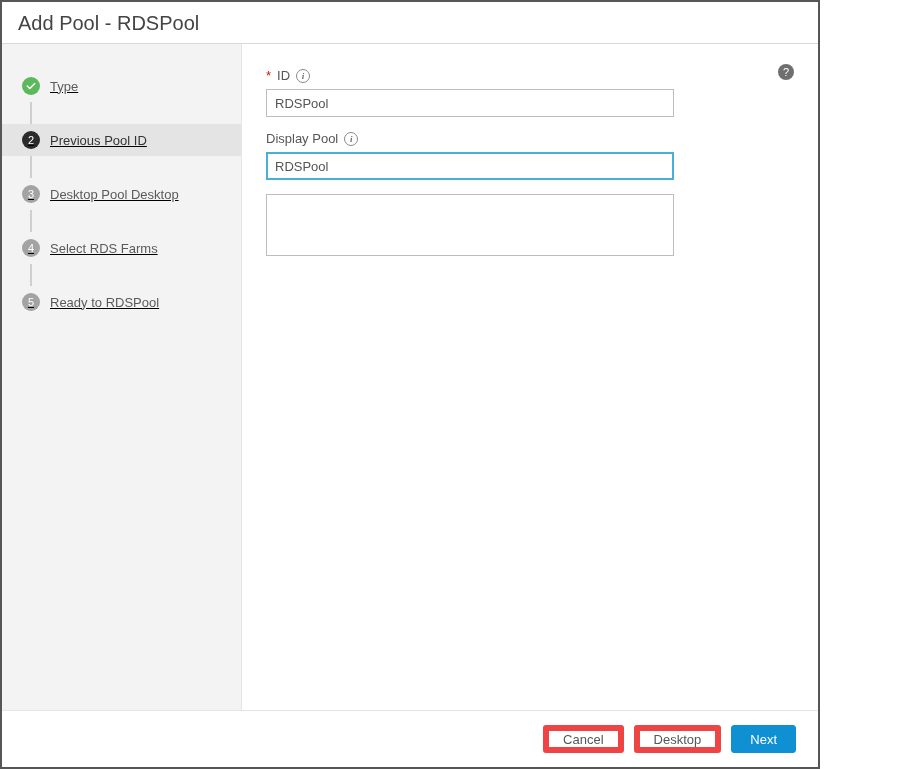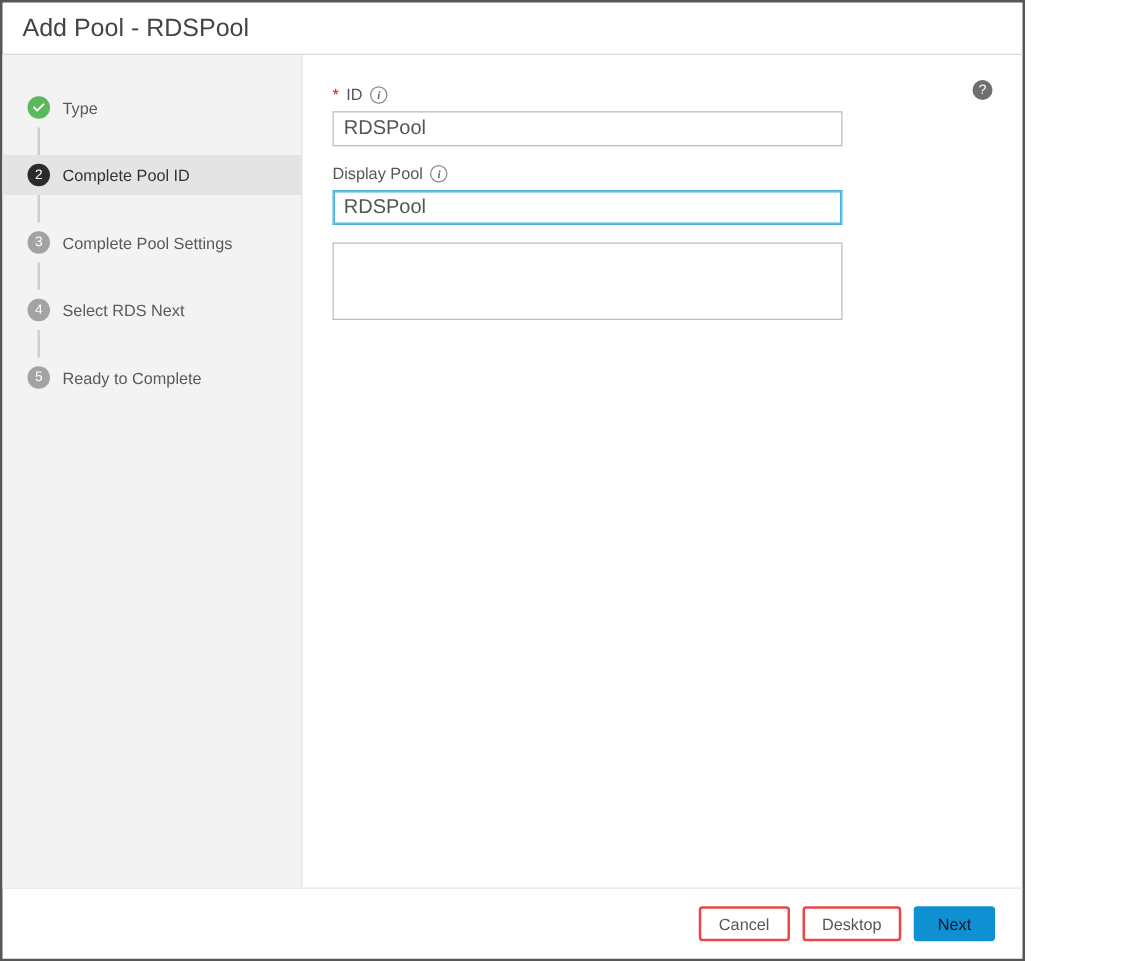--- a/index.html
+++ b/index.html
@@ -12,21 +12,21 @@
     padding:10px 16px 8px 16px; color:#444; font-size:20px; font-weight:400;
     border-bottom:1px solid #d9d9d9;
   }
   .body {
     flex:1; display:flex; min-height:0;
   }
   .sidebar {
     width:240px; background:#f3f3f3; border-right:1px solid #e5e5e5;
     padding-top:26px; position:relative;
   }
-  .step-list { list-style:none; margin:0; padding:0; }
+  .step-list { list-style:none; margin:0; padding:0;text-decoration:underline; }
   .step-item {
     display:flex; align-items:center; padding:4px 16px 4px 20px; height:32px;
     color:#5a5a5a; font-size:13px;
   }
   .step-item.active { background:#e4e4e4; color:#333; }
   .step-circle {
     width:18px; height:18px; border-radius:50%; background:#a3a3a3; color:#fff;
     font-size:11px; display:flex; align-items:center; justify-content:center;
     margin-right:10px; flex:0 0 18px;
   }
@@ -47,37 +47,37 @@
   .form-group { margin-bottom:14px; }
   .form-label { font-size:13px; color:#565656; display:flex; align-items:center; gap:6px; margin-bottom:6px; }
   .req-star { color:#c92100; font-size:13px; }
   .info-icon {
     display:inline-flex; align-items:center; justify-content:center;
     width:14px; height:14px; border:1px solid #8a8a8a; border-radius:50%;
     font-size:9px; font-style:italic; font-weight:bold; color:#6a6a6a; font-family:Georgia, serif;
     cursor:default;
   }
   .text-input {
-    width:408px; height:28px; border:1px solid #bdbdbd; padding:2px 8px; font-size:16px; color:#555;
+    width:408px; height:28px; border:1px solid #bdbdbd; padding:2px 8px; font-size:13px; color:#555;
     outline:none;
   }
   .text-input.focused { border:1px solid #49afd9; box-shadow:0 0 0 1px #49afd9 inset; }
   .text-area {
     width:408px; height:62px; border:1px solid #bdbdbd; padding:6px 8px; font-size:13px; color:#555;
     resize:none; outline:none;
   }
   .footer {
     border-top:1px solid #e5e5e5; display:flex; justify-content:flex-end; gap:10px;
     padding:14px 22px;
   }
   .btn {
     height:28px; padding:0 14px; font-size:13px; border-radius:3px; cursor:pointer;
-    border:2px solid #ef4444; background:#fff; color:#565656;
+    border:6px solid #ef4444; background:#fff; color:#565656;
   }
-  .btn-primary { background:#0e90d2; border:1px solid #0e90d2; color:#0f172a; padding:0 18px; }
+  .btn-primary { background:#0e90d2; border:1px solid #0e90d2; color:#ffffff; padding:0 18px; }
 </style>
 </head>
 <body>
 
 <div class="dialog">
 
   <div class="title">Add Pool - RDSPool</div>
 
   <div class="body">
 
@@ -89,39 +89,39 @@
             <svg viewBox="0 0 16 16">
                 <path d="M2 8 l4 4 l8 -8" stroke="#fff" stroke-width="2.5" fill="none" stroke-linecap="round" stroke-linejoin="round"></path>
               </svg>
           </span>
           <span>Type</span>
         </li>
         <li class="connector"></li>
 
         <li class="step-item active">
           <span class="step-circle">2</span>
-          <span>Complete Pool ID</span>
+          <span>Previous Pool ID</span>
         </li>
         <li class="connector"></li>
 
         <li class="step-item">
           <span class="step-circle">3</span>
-          <span>Complete Pool Settings</span>
+          <span>Desktop Pool Desktop</span>
         </li>
         <li class="connector"></li>
 
         <li class="step-item">
           <span class="step-circle">4</span>
-          <span>Select RDS Next</span>
+          <span>Select RDS Farms</span>
         </li>
         <li class="connector"></li>
 
         <li class="step-item">
           <span class="step-circle">5</span>
-          <span>Ready to Complete</span>
+          <span>Ready to RDSPool</span>
         </li>
 
       </ul>
     </nav>
 
     <div class="content">
 
       <div class="help-icon">?</div>
 
       <div class="form-group">

